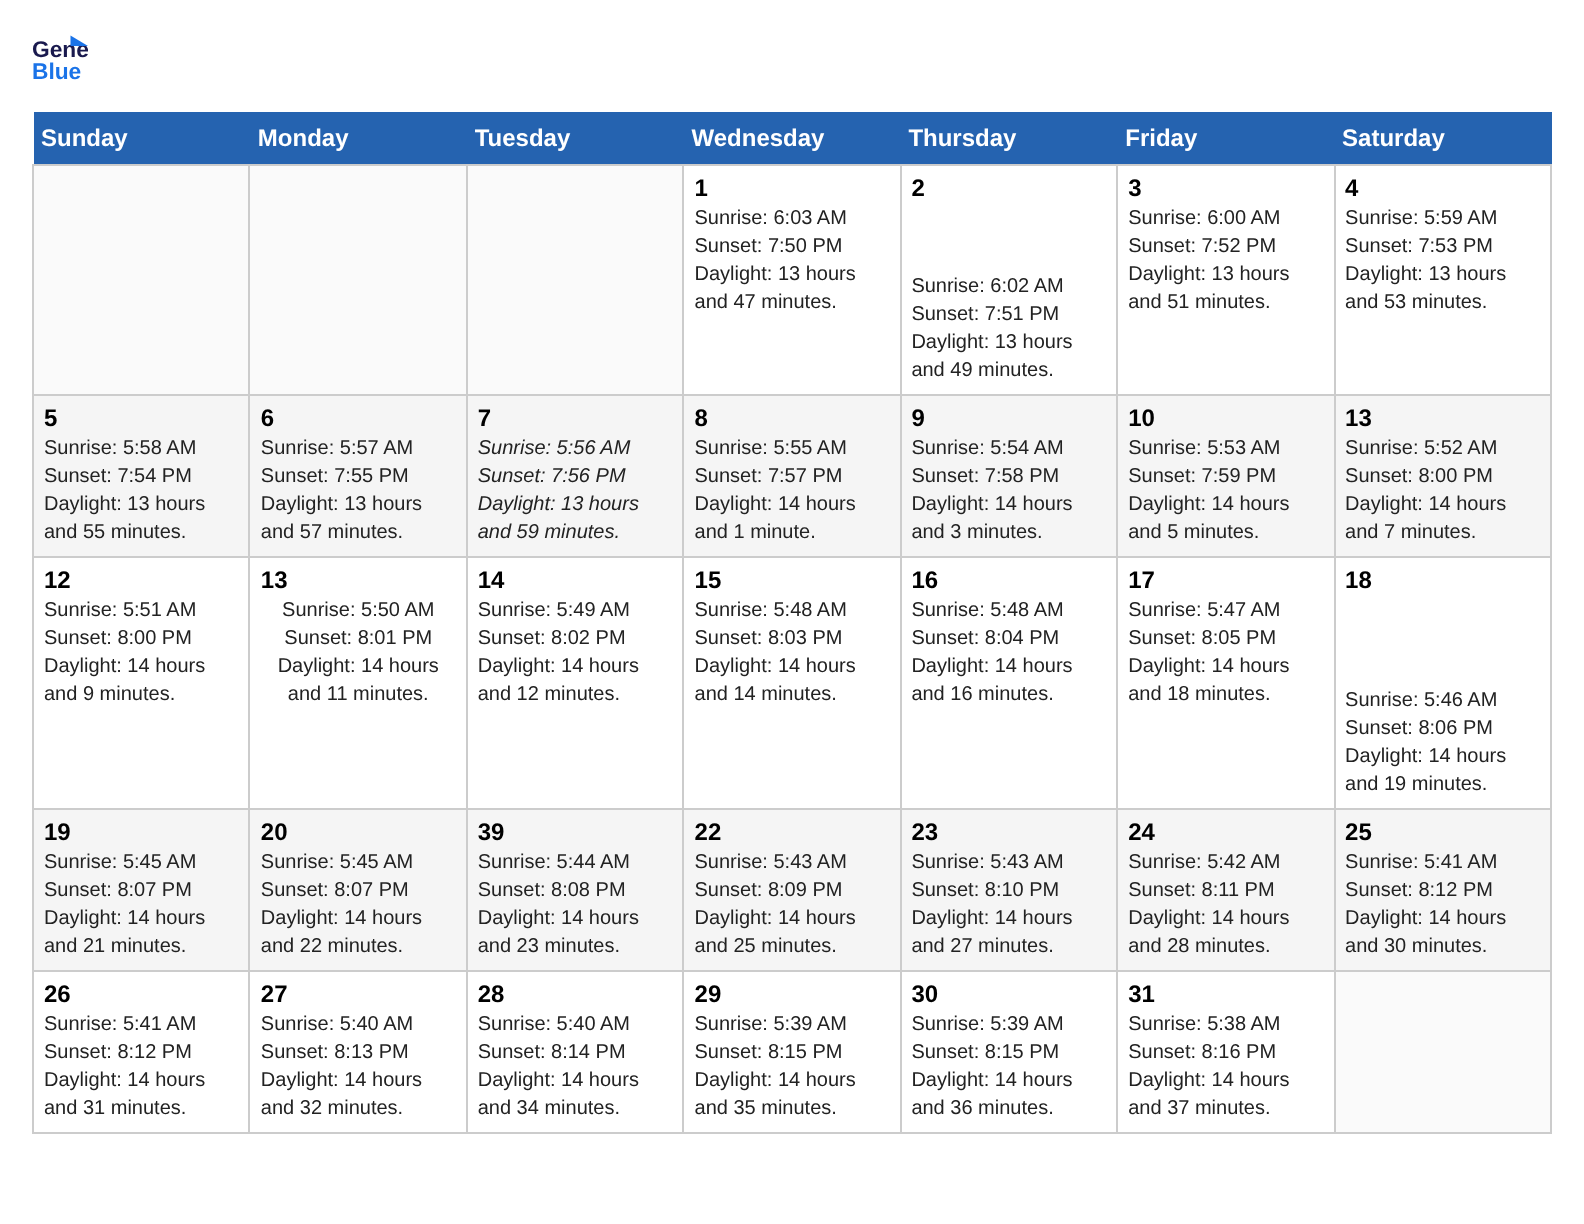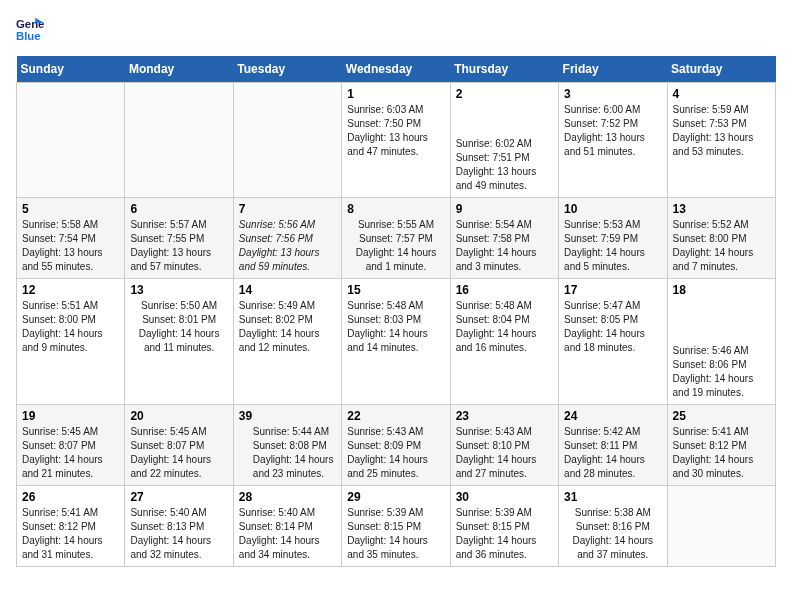--- a/index.html
+++ b/index.html
@@ -159,21 +159,21 @@
         </td>
         <td>
           <div class="day-number">7</div>
           <div class="day-info" style="white-space: pre-line; font-style: italic;">Sunrise: 5:56 AM
 Sunset: 7:56 PM
 Daylight: 13 hours
 and 59 minutes.</div>
         </td>
         <td>
           <div class="day-number">8</div>
-          <div class="day-info" style="white-space: pre-line; text-align: center;">Sunrise: 5:55 AM
+          <div class="day-info" style="white-space: pre-line;">Sunrise: 5:55 AM
 Sunset: 7:57 PM
 Daylight: 14 hours
 and 1 minute.</div>
         </td>
         <td>
           <div class="day-number">9</div>
           <div class="day-info" style="white-space: pre-line;">Sunrise: 5:54 AM
 Sunset: 7:58 PM
 Daylight: 14 hours
 and 3 minutes.</div>
@@ -254,21 +254,21 @@
         </td>
         <td>
           <div class="day-number">20</div>
           <div class="day-info" style="white-space: pre-line;">Sunrise: 5:45 AM
 Sunset: 8:07 PM
 Daylight: 14 hours
 and 22 minutes.</div>
         </td>
         <td>
           <div class="day-number">39</div>
-          <div class="day-info" style="white-space: pre-line; margin-left: 14px;">Sunrise: 5:44 AM
+          <div class="day-info" style="white-space: pre-line;">Sunrise: 5:44 AM
 Sunset: 8:08 PM
 Daylight: 14 hours
 and 23 minutes.</div>
         </td>
         <td>
           <div class="day-number">22</div>
           <div class="day-info" style="white-space: pre-line;">Sunrise: 5:43 AM
 Sunset: 8:09 PM
 Daylight: 14 hours
 and 25 minutes.</div>
@@ -326,21 +326,21 @@
         </td>
         <td>
           <div class="day-number">30</div>
           <div class="day-info" style="white-space: pre-line;">Sunrise: 5:39 AM
 Sunset: 8:15 PM
 Daylight: 14 hours
 and 36 minutes.</div>
         </td>
         <td>
           <div class="day-number">31</div>
-          <div class="day-info" style="white-space: pre-line; text-align: center;">Sunrise: 5:38 AM
+          <div class="day-info" style="white-space: pre-line;">Sunrise: 5:38 AM
 Sunset: 8:16 PM
 Daylight: 14 hours
 and 37 minutes.</div>
         </td>
         <td class="empty-cell"></td>
       </tr>
     </tbody>
 </table>
 
 </body></html>

